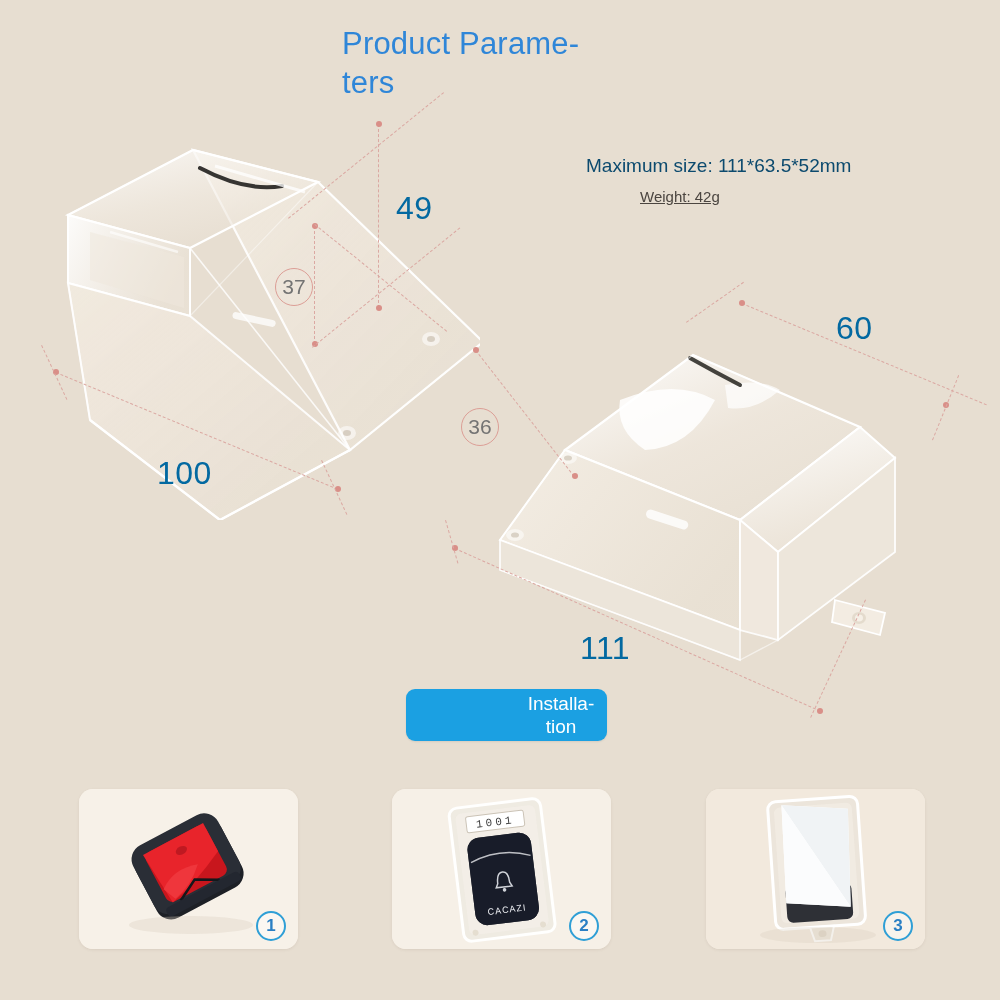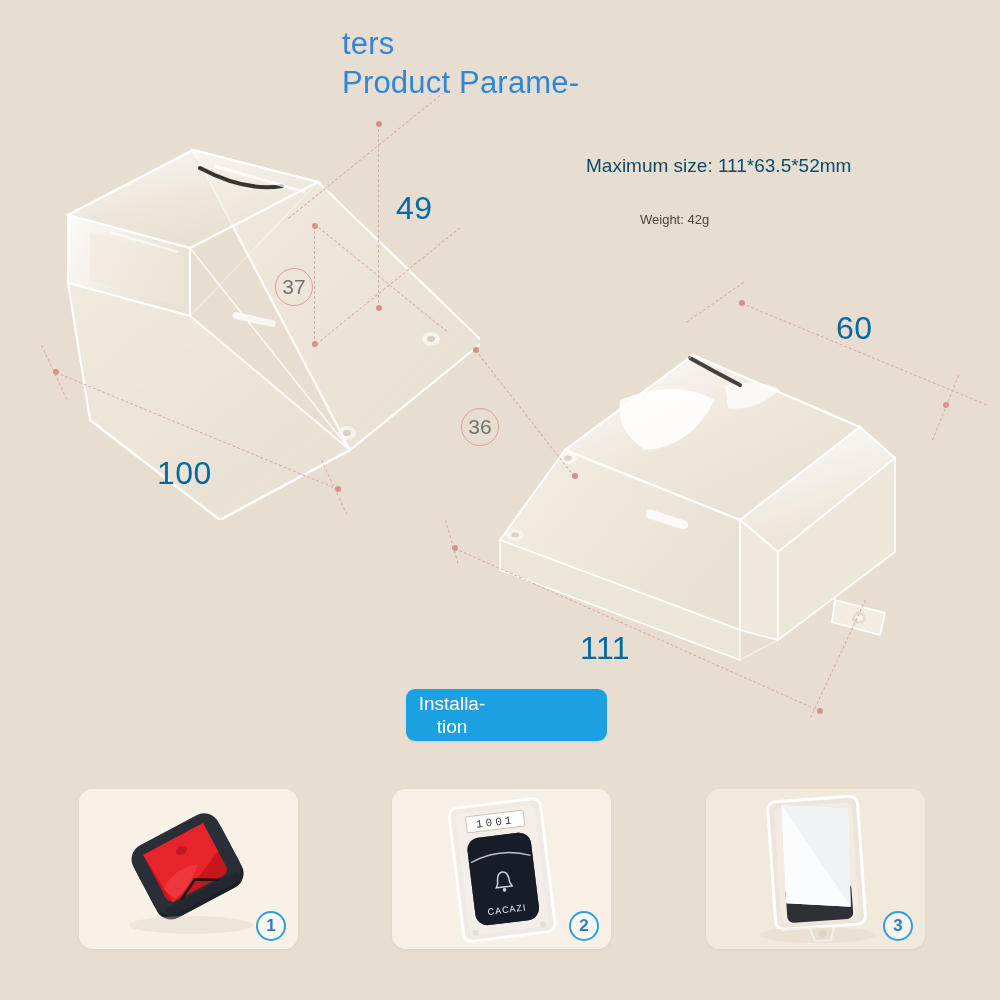--- a/index.html
+++ b/index.html
@@ -18,22 +18,22 @@
     font-size:31px;line-height:39px;color:#2f86d8;
     letter-spacing:.2px;
   }
 
   
   .spec-max{
     position:absolute;left:586px;top:155px;
     font-size:19px;color:#0c4a6e;white-space:nowrap;
   }
   .spec-weight{
-    position:absolute;left:640px;top:212px;
-    font-size:13px;color:#4b4540;white-space:nowrap;
+    position:absolute;left:640px;top:188px;
+    font-size:15px;color:#4b4540;white-space:nowrap;text-decoration:underline;
   }
 
   
   .dim-num{
     position:absolute;color:#0369a1;font-size:32px;
     letter-spacing:.5px;user-select:none;
   }
   .dim-circle{
     position:absolute;width:38px;height:38px;border-radius:50%;
     border:1.6px solid #dc9e96;color:#737373;font-size:21px;
@@ -49,21 +49,21 @@
     background:#d98f88;margin-left:-3px;margin-top:-3px;
   }
 
   
   .prod{position:absolute;}
 
   
   .install-btn{
     position:absolute;left:406px;top:689px;width:201px;height:52px;
     background:#1ba0e2;border-radius:9px;
-    display:flex;align-items:center;justify-content:flex-start;
+    display:flex;align-items:center;justify-content:flex-end;
     color:#ffffff;font-size:19px;line-height:23px;text-align:center;
     box-shadow:0 1px 2px rgba(0,0,0,.08);
   }
   .install-btn span{display:block;width:92px;}
 
   
   .card{
     position:absolute;width:219px;height:160px;border-radius:14px;
     background:#f6efe6;overflow:hidden;
     box-shadow:0 1px 3px rgba(120,100,80,.12);
@@ -77,22 +77,22 @@
     display:flex;align-items:center;justify-content:center;
     box-sizing:border-box;background:rgba(255,255,255,.45);
   }
 </style>
 </head>
 <body>
 
 <div class="stage">
 
   <div class="title">
+    <div>Product Parame-</div>
     <div>ters</div>
-    <div>Product Parame-</div>
   </div>
 
   <div class="spec-max">Maximum size: 111*63.5*52mm</div>
   <div class="spec-weight">Weight: 42g</div>
 
   <svg class="prod" style="left:50px;top:120px;" width="430" height="400" viewBox="0 0 430 400">
     <defs>
       <linearGradient id="gA" x1="0" y1="0" x2="1" y2="1">
         <stop offset="0%" stop-color="#f3ece1" stop-opacity=".95"></stop>
         <stop offset="45%" stop-color="#efe7dc" stop-opacity=".80"></stop>

